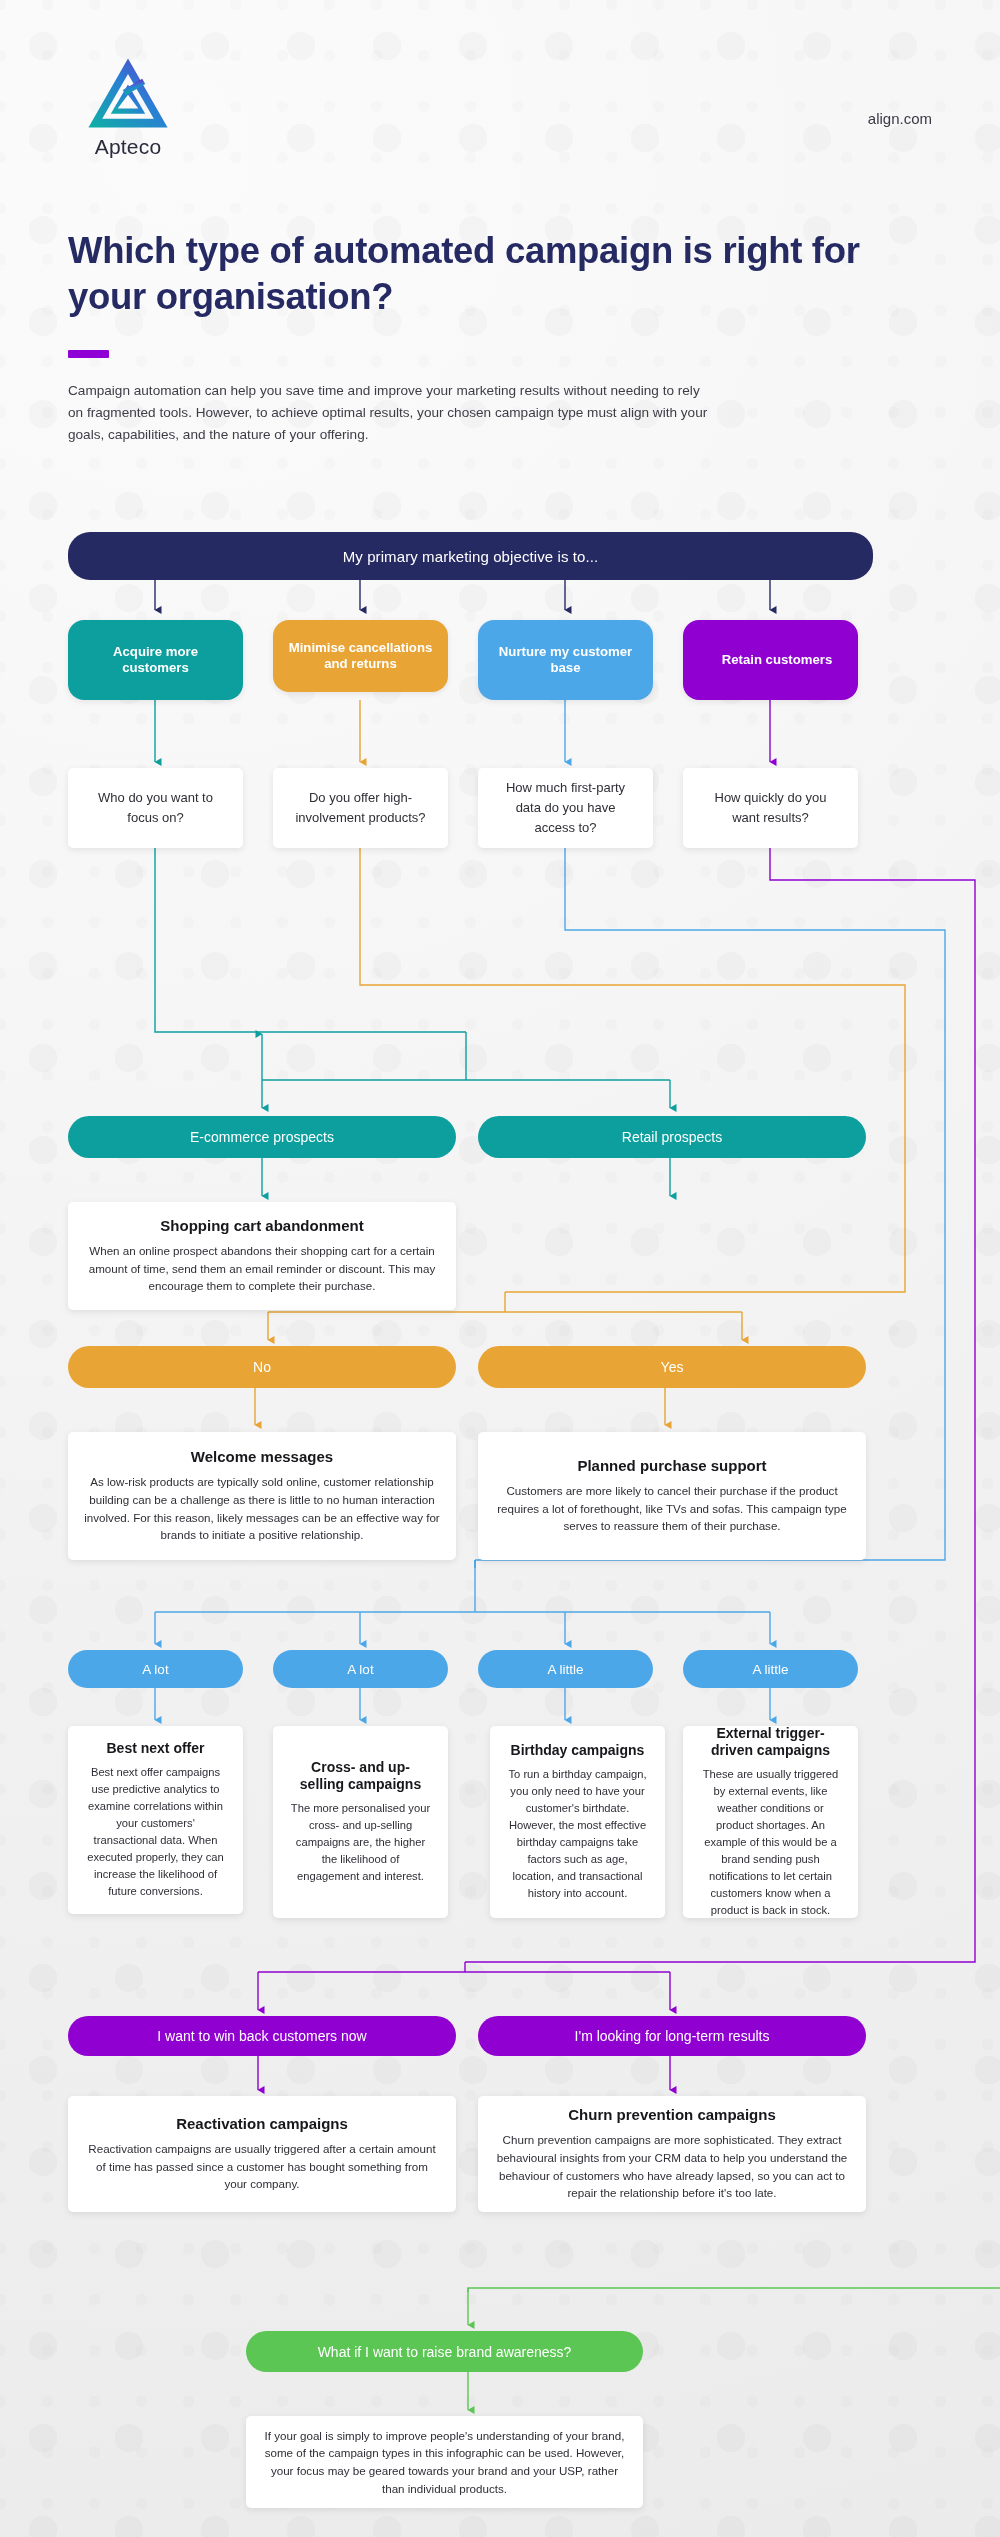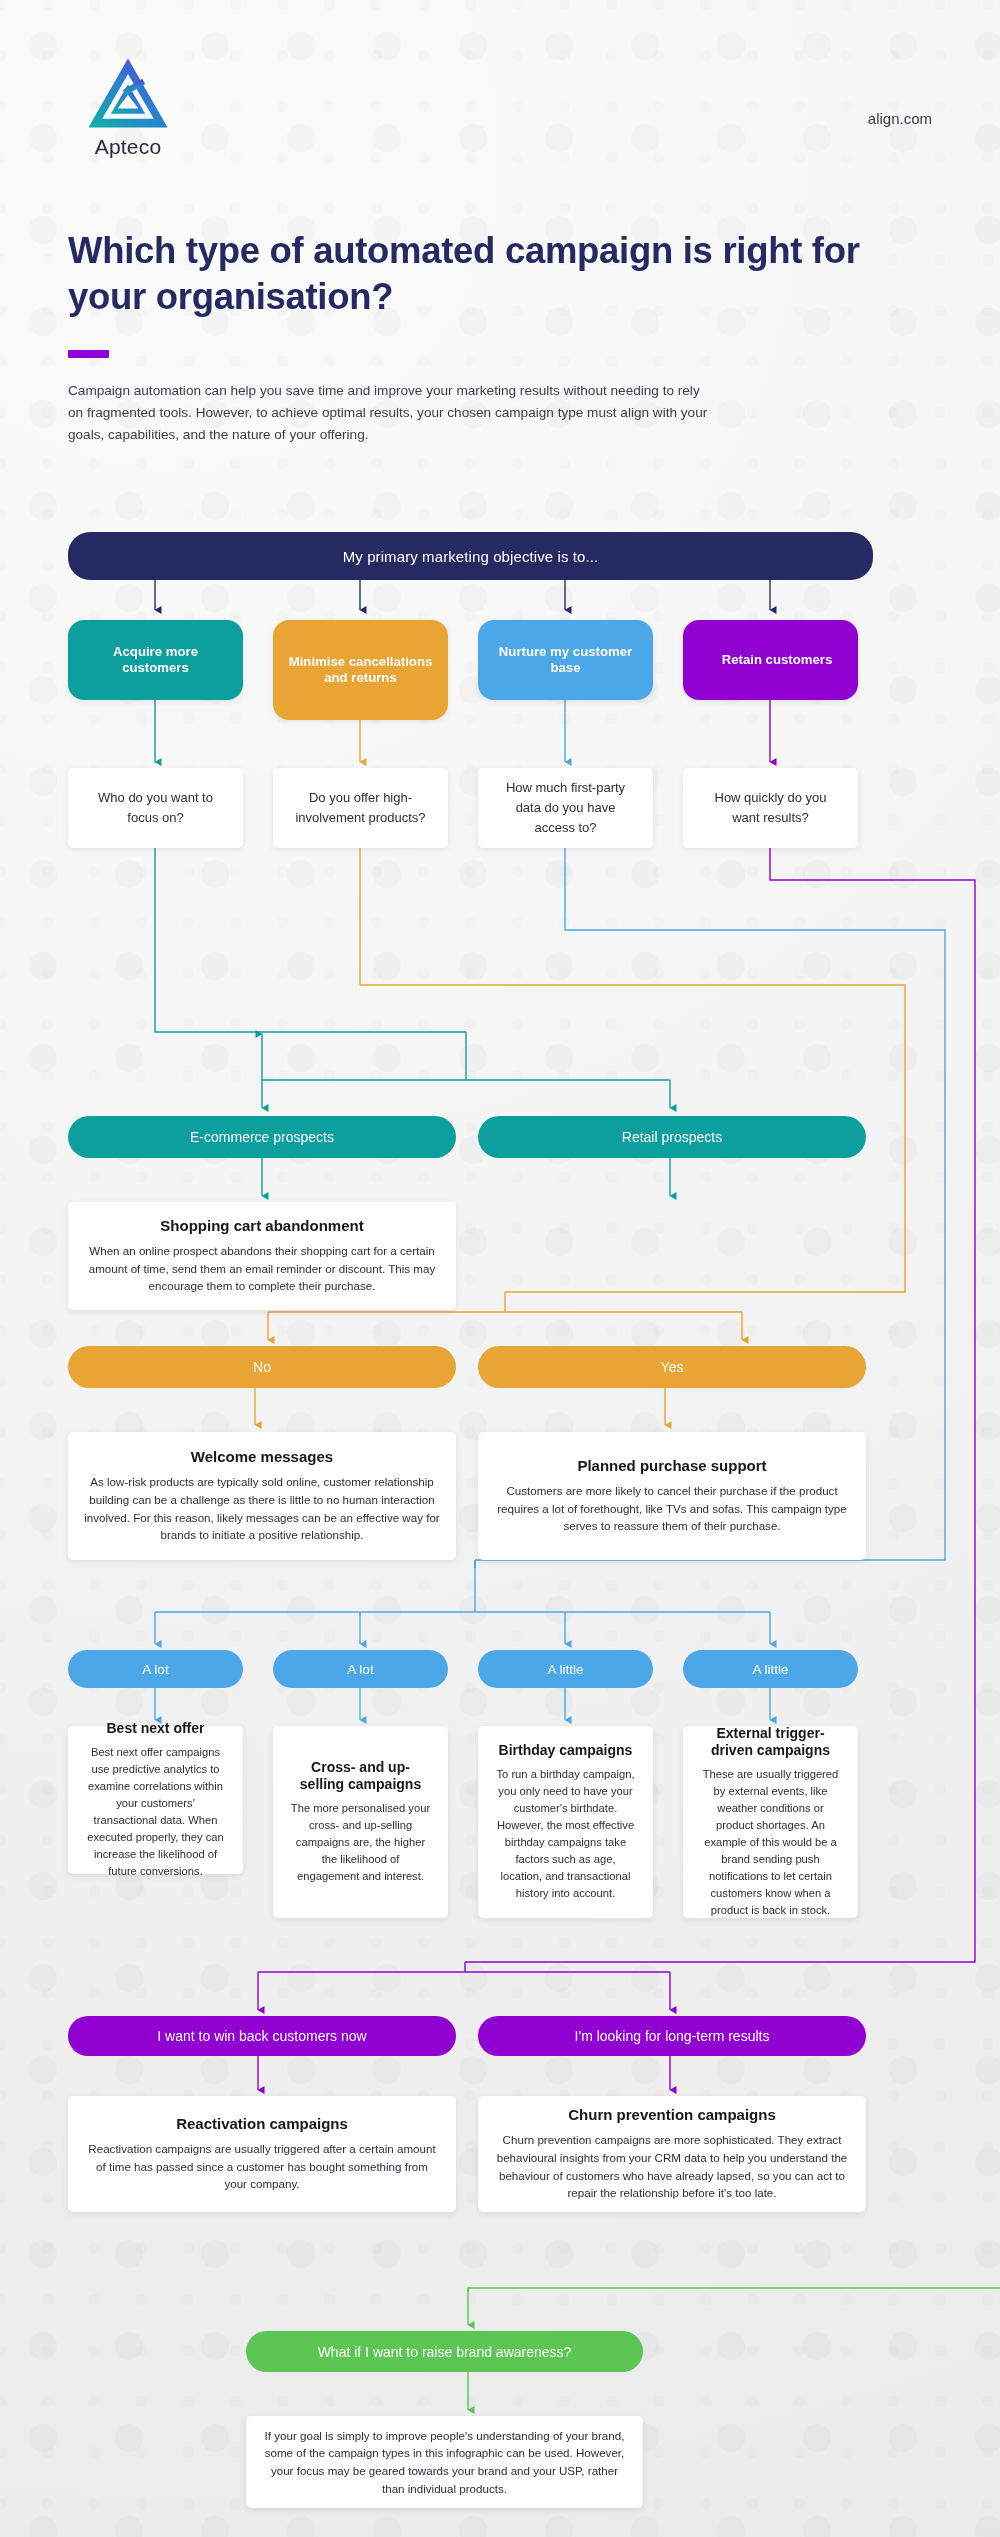--- a/index.html
+++ b/index.html
@@ -175,21 +175,21 @@
   </div>
   <div class="site-url">align.com</div>
 
   <h1 class="h1">Which type of automated campaign is right for your organisation?</h1>
   <div class="accent"></div>
   <p class="intro">Campaign automation can help you save time and improve your marketing results without needing to rely on fragmented tools. However, to achieve optimal results, your chosen campaign type must align with your goals, capabilities, and the nature of your offering.</p>
 
   <div class="rounded-bar objective" style="left:68px; top:532px; width:805px; height:48px; background:#262a63;">My primary marketing objective is to...</div>
 
   <div class="softbox" style="left:68px; top:620px; width:175px; height:80px; background:#0d9e9e; font-size:13.2px;">Acquire more customers</div>
-  <div class="softbox" style="left:273px; top:620px; width:175px; height:100px; background:#e8a434; font-size:13.2px;">Minimise cancellations and returns</div>
+  <div class="softbox" style="left:273px; top:620px; width:175px; height:72px; background:#e8a434; font-size:13.2px;">Minimise cancellations and returns</div>
   <div class="softbox" style="left:478px; top:620px; width:175px; height:80px; background:#4ca7e8; font-size:13.2px;">Nurture my customer base</div>
   <div class="softbox" style="left:683px; top:620px; width:175px; height:80px; background:#9000d0; font-size:13.2px;padding-left:25px;">Retain customers</div>
 
   <div class="card" style="left:68px; top:768px; width:175px; height:80px;">
     <div class="qcard">Who do you want to focus on?</div>
   </div>
   <div class="card" style="left:273px; top:768px; width:175px; height:80px;">
     <div class="qcard">Do you offer high-involvement products?</div>
   </div>
   <div class="card" style="left:478px; top:768px; width:175px; height:80px;">
@@ -217,29 +217,29 @@
   <div class="card" style="left:478px; top:1432px; width:388px; height:128px;">
     <div class="t big-t">Planned purchase support</div>
     <div class="b big-b">Customers are more likely to cancel their purchase if the product requires a lot of forethought, like TVs and sofas. This campaign type serves to reassure them of their purchase.</div>
   </div>
 
   <div class="rounded-bar" style="left:68px; top:1650px; width:175px; height:38px; background:#4ca7e8; font-size:13.5px;">A lot</div>
   <div class="rounded-bar" style="left:273px; top:1650px; width:175px; height:38px; background:#4ca7e8; font-size:13.5px;">A lot</div>
   <div class="rounded-bar" style="left:478px; top:1650px; width:175px; height:38px; background:#4ca7e8; font-size:13.5px;">A little</div>
   <div class="rounded-bar" style="left:683px; top:1650px; width:175px; height:38px; background:#4ca7e8; font-size:13.5px;">A little</div>
 
-  <div class="card" style="left:68px; top:1726px; width:175px; height:148px;">
+  <div class="card" style="left:68px; top:1726px; width:175px; height:188px;">
     <div class="t col-t">Best next offer</div>
     <div class="b col-b">Best next offer campaigns use predictive analytics to examine correlations within your customers' transactional data. When executed properly, they can increase the likelihood of future conversions.</div>
   </div>
   <div class="card" style="left:273px; top:1726px; width:175px; height:192px;">
     <div class="t col-t">Cross- and up-selling campaigns</div>
     <div class="b col-b">The more personalised your cross- and up-selling campaigns are, the higher the likelihood of engagement and interest.</div>
   </div>
-  <div class="card" style="left:478px; top:1726px; width:175px; height:192px;">
+  <div class="card" style="left:490px; top:1726px; width:175px; height:192px;">
     <div class="t col-t">Birthday campaigns</div>
     <div class="b col-b">To run a birthday campaign, you only need to have your customer's birthdate. However, the most effective birthday campaigns take factors such as age, location, and transactional history into account.</div>
   </div>
   <div class="card" style="left:683px; top:1726px; width:175px; height:192px;">
     <div class="t col-t">External trigger-driven campaigns</div>
     <div class="b col-b">These are usually triggered by external events, like weather conditions or product shortages. An example of this would be a brand sending push notifications to let certain customers know when a product is back in stock.</div>
   </div>
 
   <div class="rounded-bar" style="left:68px; top:2016px; width:388px; height:40px; background:#9000d0; font-size:14px;">I want to win back customers now</div>
   <div class="rounded-bar" style="left:478px; top:2016px; width:388px; height:40px; background:#9000d0; font-size:14px;">I'm looking for long-term results</div>

